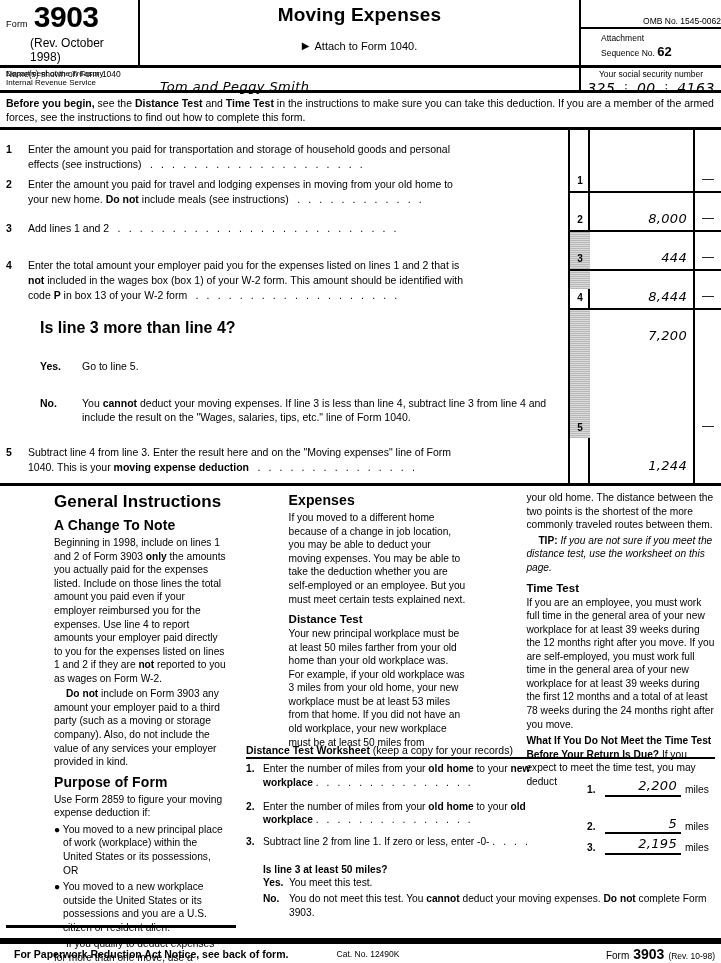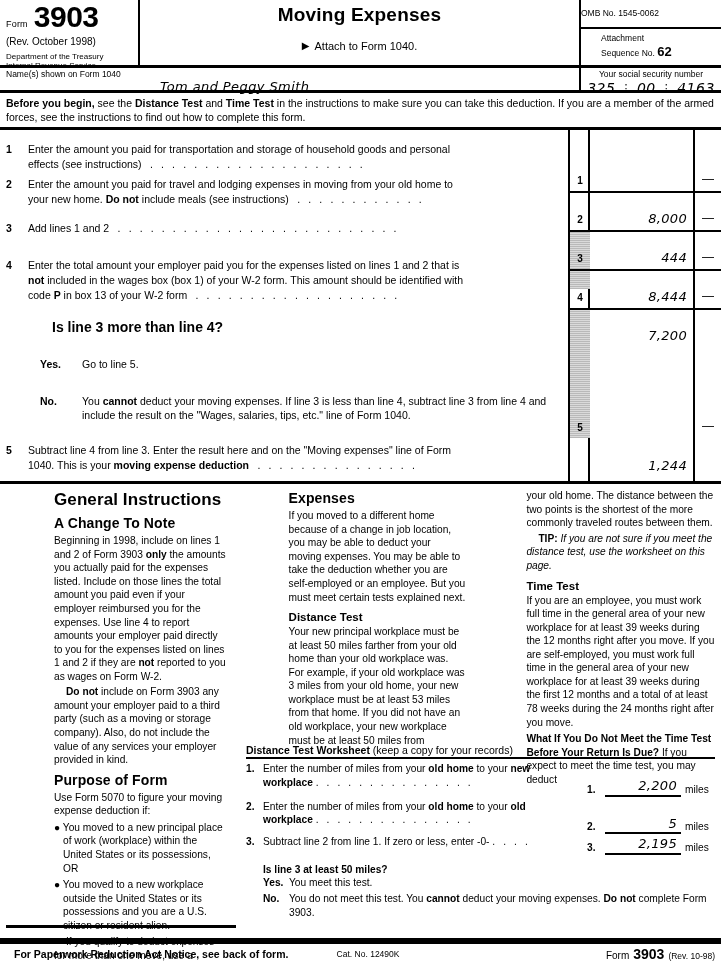--- a/index.html
+++ b/index.html
@@ -28,41 +28,41 @@
     border-right: 2px solid #000;
     padding: 3px 4px 0 6px;
     position: relative;
   }
   .form-line { display: flex; align-items: flex-end; gap: 6px; }
   .form-word { font-size: 9px; letter-spacing: .2px; padding-bottom: 3px; }
   .form-num {
     font-size: 30px; font-weight: bold; line-height: .95;
     letter-spacing: -0.5px;
   }
-  .rev { font-size: 10px; margin-top: 4px; }
+  .rev { font-size: 12px; margin-top: 4px; margin-left: 24px; }
   .dept { font-size: 8px; line-height: 1.15; margin-top: 5px; }
 
   .hdr-mid {
     flex: 1; box-sizing: border-box;
     border-right: 2px solid #000;
     text-align: center;
     padding-top: 4px;
   }
   .title-main { font-size: 19px; font-weight: bold; letter-spacing: .2px; }
   .attach-line {
     font-size: 11px; margin-top: 14px;
     display: flex; align-items: center; justify-content: center; gap: 5px;
   }
   .tri { font-size: 10px; line-height: 1; }
 
   .hdr-right { width: 140px; box-sizing: border-box; }
   .omb {
     height: 29px; box-sizing: border-box;
     border-bottom: 2px solid #000;
-    font-size: 8.5px; text-align: left; padding-top: 8px;
+    font-size: 8.5px; text-align: right; padding-top: 16px;
   }
   .attseq { font-size: 8.5px; padding: 4px 0 0 20px; line-height: 1.25; }
   .attseq .seqno { font-size: 13px; font-weight: bold; }
 
   
   .namerow {
     display: flex; height: 25px; box-sizing: border-box;
     border-bottom: 3px solid #000;
   }
   .name-left {
@@ -96,21 +96,21 @@
   .lines-inner { display: flex; }
   .lines-text { width: 568px; box-sizing: border-box; position: relative; }
   .lines-cols { width: 153px; box-sizing: border-box; position: relative;
                 border-left: 2px solid #000; }
 
   .lrow { display: flex; font-size: 10.5px; line-height: 1.42; padding-left: 6px; }
   .lnum { width: 22px; font-weight: bold; flex: none; }
   .ltxt { flex: 1; padding-right: 8px; }
   .lead { letter-spacing: 2.6px; }
 
-  .subq { font-size: 14px; font-weight: bold; padding-left: 52px; }
+  .subq { font-size: 16px; font-weight: bold; padding-left: 40px; }
   .sub { display: flex; font-size: 10.5px; line-height: 1.42; padding-left: 40px; }
   .sub-k { width: 42px; font-weight: bold; flex: none; }
   .sub-t { flex: 1; padding-right: 10px; }
 
   
   .cellgrid { position: relative; width: 100%; height: 100%; }
   .numcol {
     position: absolute; left: 0; top: 0; width: 20px; height: 100%;
     border-right: 2px solid #000; box-sizing: border-box;
   }
@@ -371,21 +371,21 @@
     <div class="col col-a">
       <div class="h1">General Instructions</div>
       <div class="h2">A Change To Note</div>
       <div class="p">
         Beginning in 1998, include on lines 1 and 2 of Form 3903 <b>only</b> the amounts you actually paid for the expenses listed. Include on those lines the total amount you paid even if your employer reimbursed you for the expenses. Use line 4 to report amounts your employer paid directly to you for the expenses listed on lines 1 and 2 if they are <b>not</b> reported to you as wages on Form W-2.
       </div>
       <div class="p ind">
         <b>Do not</b> include on Form 3903 any amount your employer paid to a third party (such as a moving or storage company). Also, do not include the value of any services your employer provided in kind.
       </div>
       <div class="h2">Purpose of Form</div>
-      <div class="p">Use Form 5070 to figure your moving expense deduction if:</div>
+      <div class="p">Use Form 2859 to figure your moving expense deduction if:</div>
       <div class="bul">
         <span>●</span>
         <span>You moved to a new principal place of work (workplace) within the United States or its possessions, OR</span>
       </div>
       <div class="bul">
         <span>●</span>
         <span>You moved to a new workplace outside the United States or its possessions and you are a U.S. citizen or resident alien.</span>
       </div>
       <div class="p ind" style="margin-top:3px">If you qualify to deduct expenses for more than one move, use a separate Form 3903 for each move.</div>
       <div class="p ind" style="margin-top:3px">

